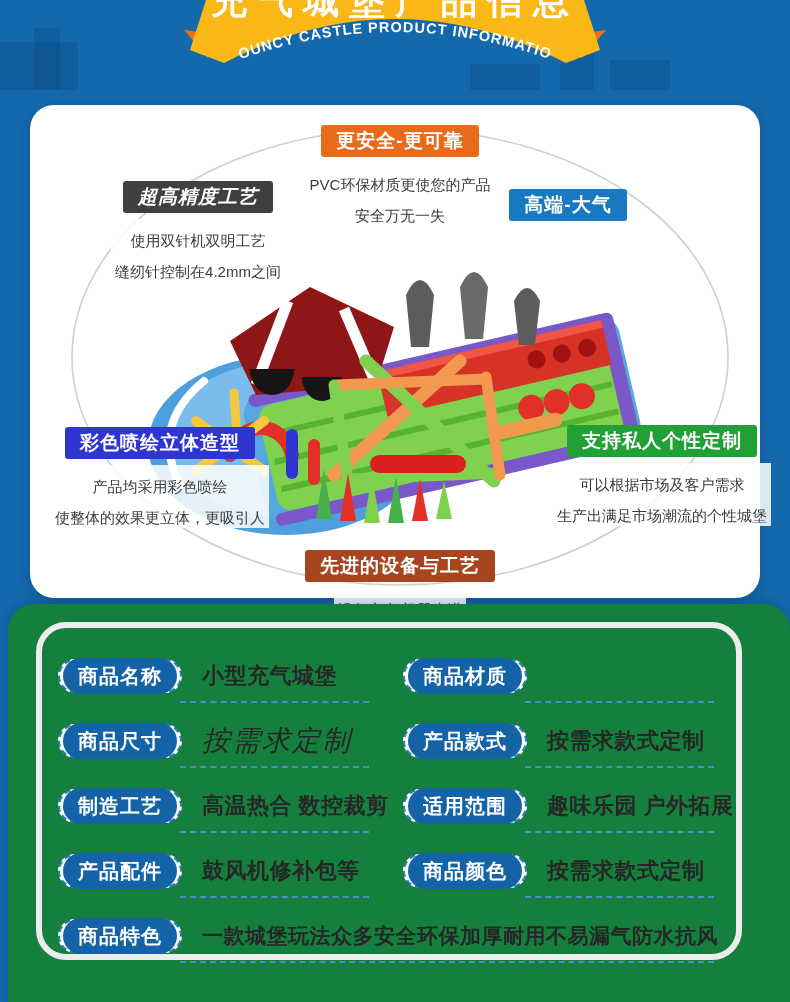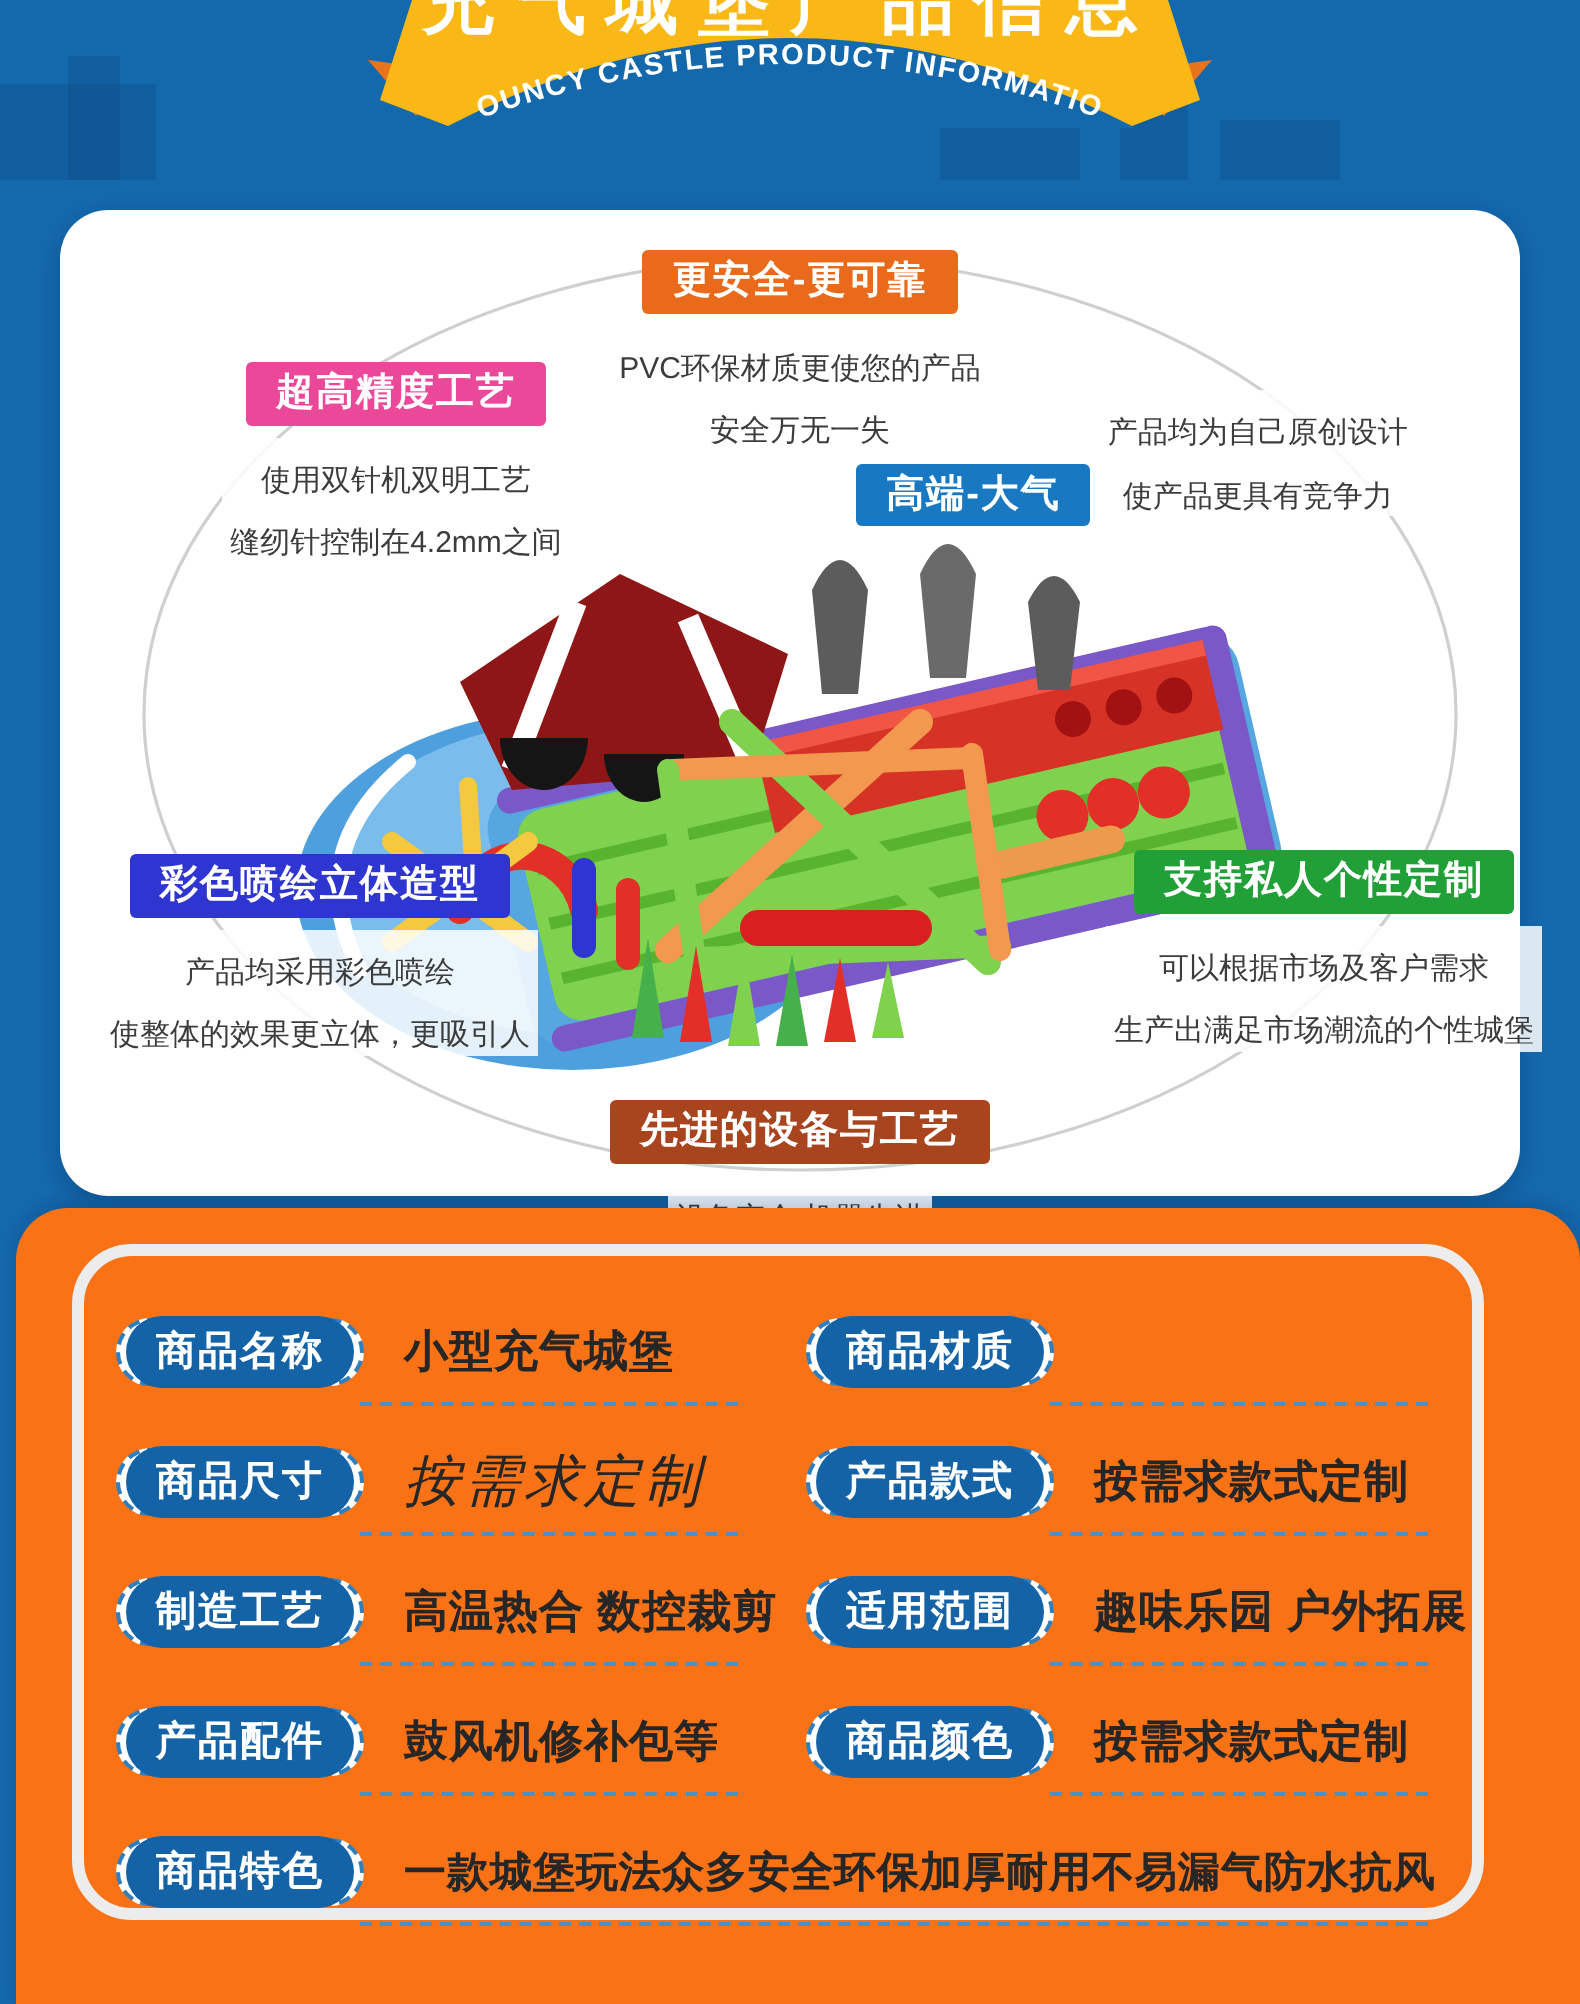--- a/index.html
+++ b/index.html
@@ -33,21 +33,21 @@
   .callout .lines{margin-top:6px;background:rgba(255,255,255,.85);display:inline-block;padding:0 4px;}
   .f1{left:370px;top:20px;}
   .f2{left:168px;top:76px;}
   .f3{left:538px;top:84px;}
   .f4{left:130px;top:322px;}
   .f5{left:632px;top:320px;}
   .f6{left:370px;top:445px;}
   
   .card2{
     position:absolute;left:8px;top:604px;width:782px;height:398px;
-    background:#f97316;border-radius:26px 26px 0 0;box-shadow:0 -2px 8px rgba(0,30,70,.18);
+    background:#15803d;border-radius:26px 26px 0 0;box-shadow:0 -2px 8px rgba(0,30,70,.18);
   }
   .spec-frame{
     position:absolute;left:28px;top:18px;width:706px;height:338px;
     border:6px solid #ececec;border-radius:30px;
     box-sizing:border-box;padding:20px 22px 10px 16px;
     display:grid;grid-template-columns:1fr 1fr;column-gap:34px;row-gap:9px;
   }
   .spec-row{position:relative;display:flex;align-items:center;height:56px;}
   .spec-row.full{grid-column:1 / span 2;}
   .badge-dash{
@@ -172,32 +172,28 @@
   </svg>
 
   <div class="callout f1">
     <span class="badge" style="background-color: rgb(233, 106, 27);">更安全-更可靠</span>
     <div class="lines">
       <div class="line">PVC环保材质更使您的产品</div>
       <div class="line">安全万无一失</div>
     </div>
   </div>
   <div class="callout f2">
-    <span class="badge" style="background-color: #ec4899;">超高精度工艺</span>
+    <span class="badge" style="background-color: #404040; font-style: italic;">超高精度工艺</span>
     <div class="lines">
       <div class="line">使用双针机双明工艺</div>
       <div class="line">缝纫针控制在4.2mm之间</div>
     </div>
   </div>
   <div class="callout f3">
     <span class="badge" style="background-color: rgb(24, 120, 194);">高端-大气</span>
-    <div class="lines">
-      <div class="line">产品均为自己原创设计</div>
-      <div class="line">使产品更具有竞争力</div>
-    </div>
   </div>
   <div class="callout f4">
     <span class="badge" style="background-color: rgb(47, 53, 208);">彩色喷绘立体造型</span>
     <div class="lines">
       <div class="line">产品均采用彩色喷绘</div>
       <div class="line">使整体的效果更立体，更吸引人</div>
     </div>
   </div>
   <div class="callout f5">
     <span class="badge" style="background-color: rgb(33, 160, 56);">支持私人个性定制</span>

